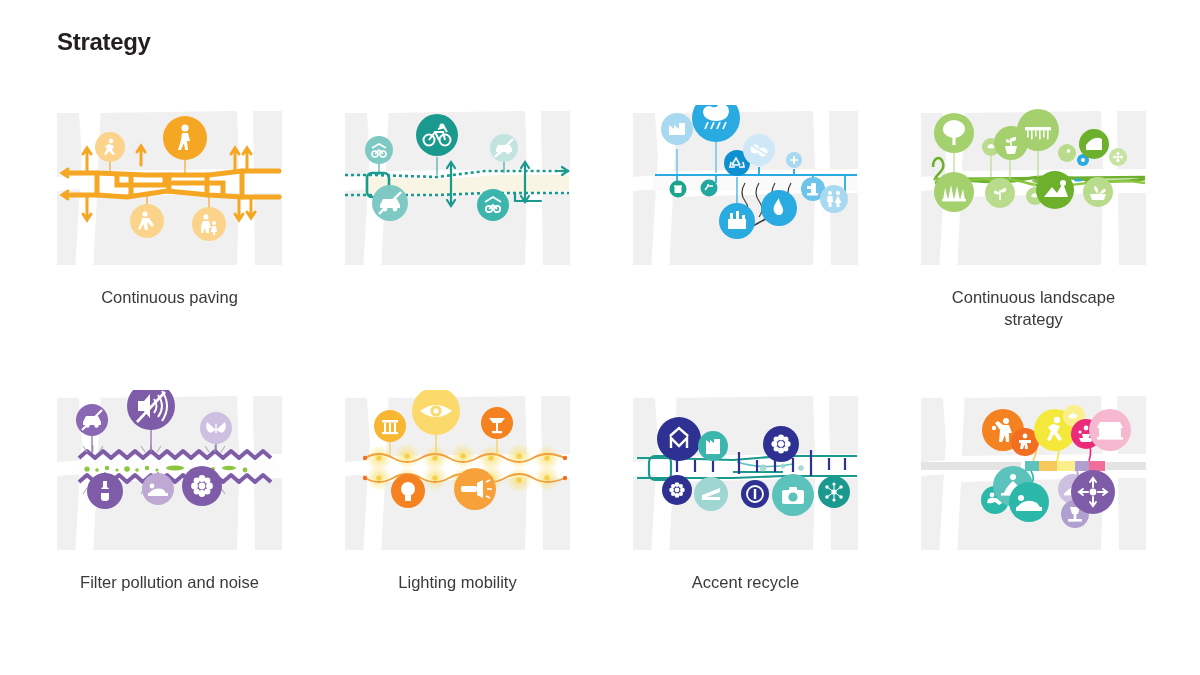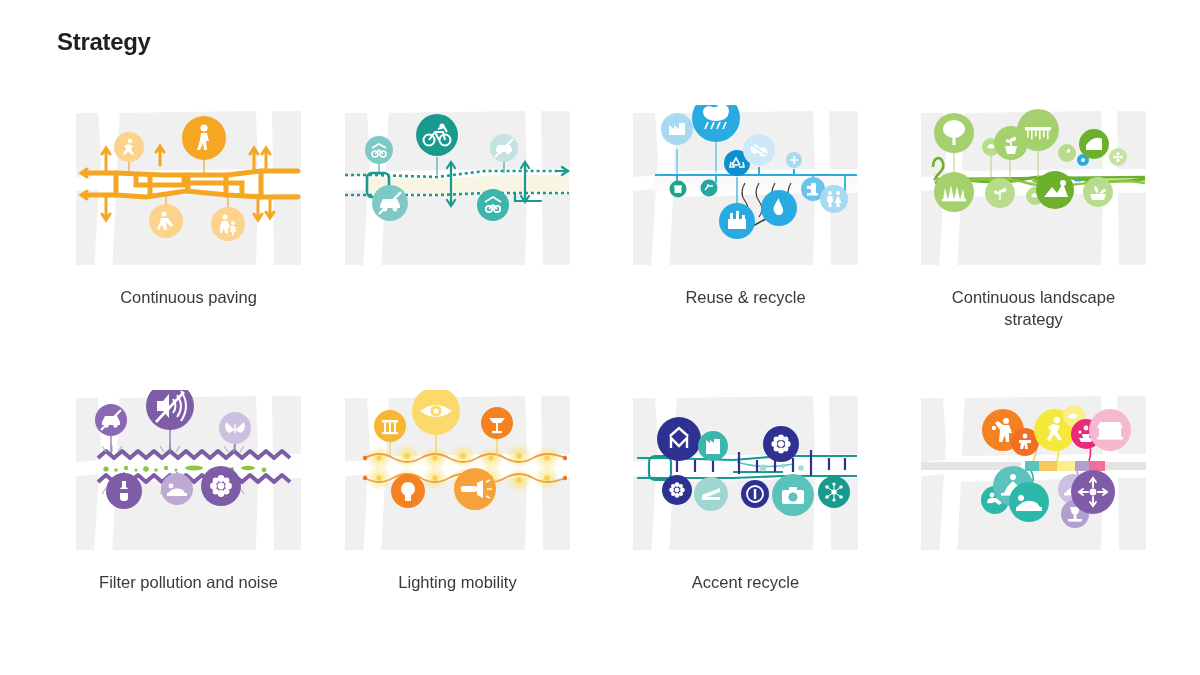--- a/index.html
+++ b/index.html
@@ -31,21 +31,21 @@
     width: 1200px;
   }
   .row {
     position: relative;
     height: 285px;
   }
   .cell {
     position: absolute;
     width: 225px;
   }
-  .cell.c0 { left: 57px; margin-left: 19px; }
+  .cell.c0 { left: 57px; }
   .cell.c1 { left: 345px; }
   .cell.c2 { left: 633px; }
   .cell.c3 { left: 921px; }
 
   .thumb {
     position: relative;
     width: 225px;
     height: 166px;
     background: #ffffff;
     overflow: hidden;
@@ -367,21 +367,20 @@
             <g>
               <circle cx="76" cy="83" r="8.5" fill="#23a8a0"></circle>
               <g fill="none" stroke="#ffffff" stroke-width="1.4" transform="translate(76,83)">
                 <path d="M-4,2 L-1,-2 L4,-2"></path>
                   <path d="M-1,-2 L-1,-4"></path>
               </g>
             </g>
           </g>
         </svg>
       </div>
-      <div class="caption">Reuse &amp; recycle</div>
     </div>
 
     <div class="cell c3">
       <div class="thumb">
         <svg width="225" height="166" viewBox="0 0 225 166" xmlns="http://www.w3.org/2000/svg">
           <defs>
               <clipPath id="cp4">
                 <rect x="0" y="0" width="225" height="166"></rect>
               </clipPath>
             </defs>

